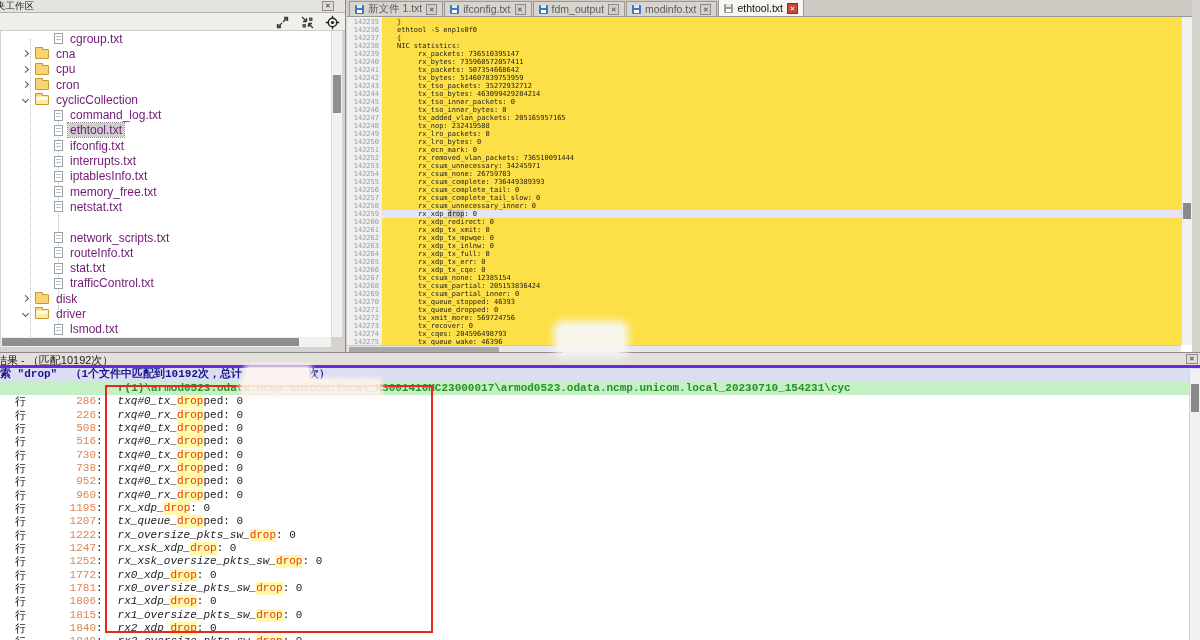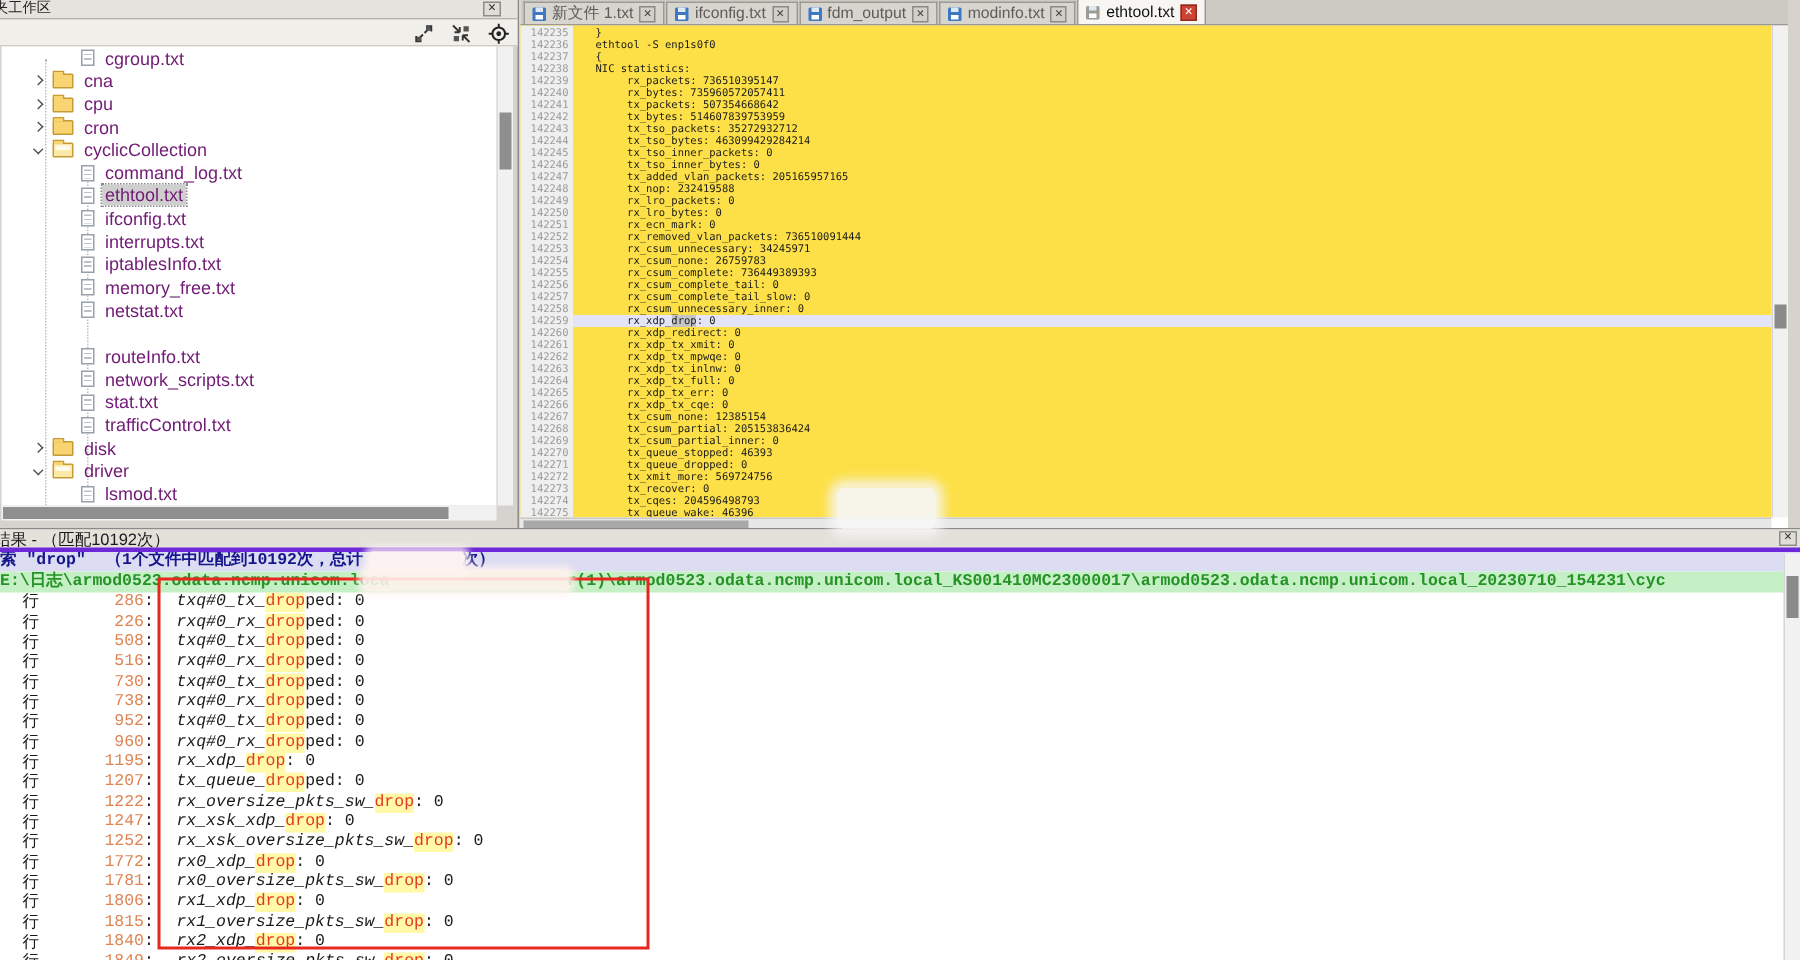--- a/index.html
+++ b/index.html
@@ -173,25 +173,25 @@
         <span class="ico-file"></span>
         <span class="lbl">memory_free.txt</span>
       </div>
       <div class="trow file-row">
         <span class="ico-file"></span>
         <span class="lbl">netstat.txt</span>
       </div>
       <div class="trow"></div>
       <div class="trow file-row">
         <span class="ico-file"></span>
+        <span class="lbl">network_scripts.txt</span>
+      </div>
+      <div class="trow file-row">
+        <span class="ico-file"></span>
         <span class="lbl">routeInfo.txt</span>
-      </div>
-      <div class="trow file-row">
-        <span class="ico-file"></span>
-        <span class="lbl">network_scripts.txt</span>
       </div>
       <div class="trow file-row">
         <span class="ico-file"></span>
         <span class="lbl">stat.txt</span>
       </div>
       <div class="trow file-row">
         <span class="ico-file"></span>
         <span class="lbl">trafficControl.txt</span>
       </div>
       <div class="trow">
@@ -303,21 +303,20 @@
   <div class="res-header">
     <span class="t">结果 -  （匹配10192次）</span>
     <button class="panel-x">✕</button>
   </div>
   <div class="res-summary">
     <span>索 "drop"  （1个文件中匹配到10192次，总计</span>
     <span class="gap" style="width:66px"></span>
     <span>次）</span>
   </div>
   <div class="res-path">
-    <span>E:\日志\armod0523.odata.ncmp.unicom.loca</span>
     <span class="gap" style="width:118px"></span>
     <span>r(1)\armod0523.odata.ncmp.unicom.local_KS001410MC23000017\armod0523.odata.ncmp.unicom.local_20230710_154231\cyc</span>
   </div>
   <div class="res-rows" id="resrows">
       <div class="rrow"><span class="r-hang">行</span><span class="r-num">286</span><span class="r-colon">:</span><span class="r-text">txq#0_tx_</span><span class="m">drop</span><span>ped: 0</span></div>
       <div class="rrow"><span class="r-hang">行</span><span class="r-num">226</span><span class="r-colon">:</span><span class="r-text">rxq#0_rx_</span><span class="m">drop</span><span>ped: 0</span></div>
       <div class="rrow"><span class="r-hang">行</span><span class="r-num">508</span><span class="r-colon">:</span><span class="r-text">txq#0_tx_</span><span class="m">drop</span><span>ped: 0</span></div>
       <div class="rrow"><span class="r-hang">行</span><span class="r-num">516</span><span class="r-colon">:</span><span class="r-text">rxq#0_rx_</span><span class="m">drop</span><span>ped: 0</span></div>
       <div class="rrow"><span class="r-hang">行</span><span class="r-num">730</span><span class="r-colon">:</span><span class="r-text">txq#0_tx_</span><span class="m">drop</span><span>ped: 0</span></div>
       <div class="rrow"><span class="r-hang">行</span><span class="r-num">738</span><span class="r-colon">:</span><span class="r-text">rxq#0_rx_</span><span class="m">drop</span><span>ped: 0</span></div>

